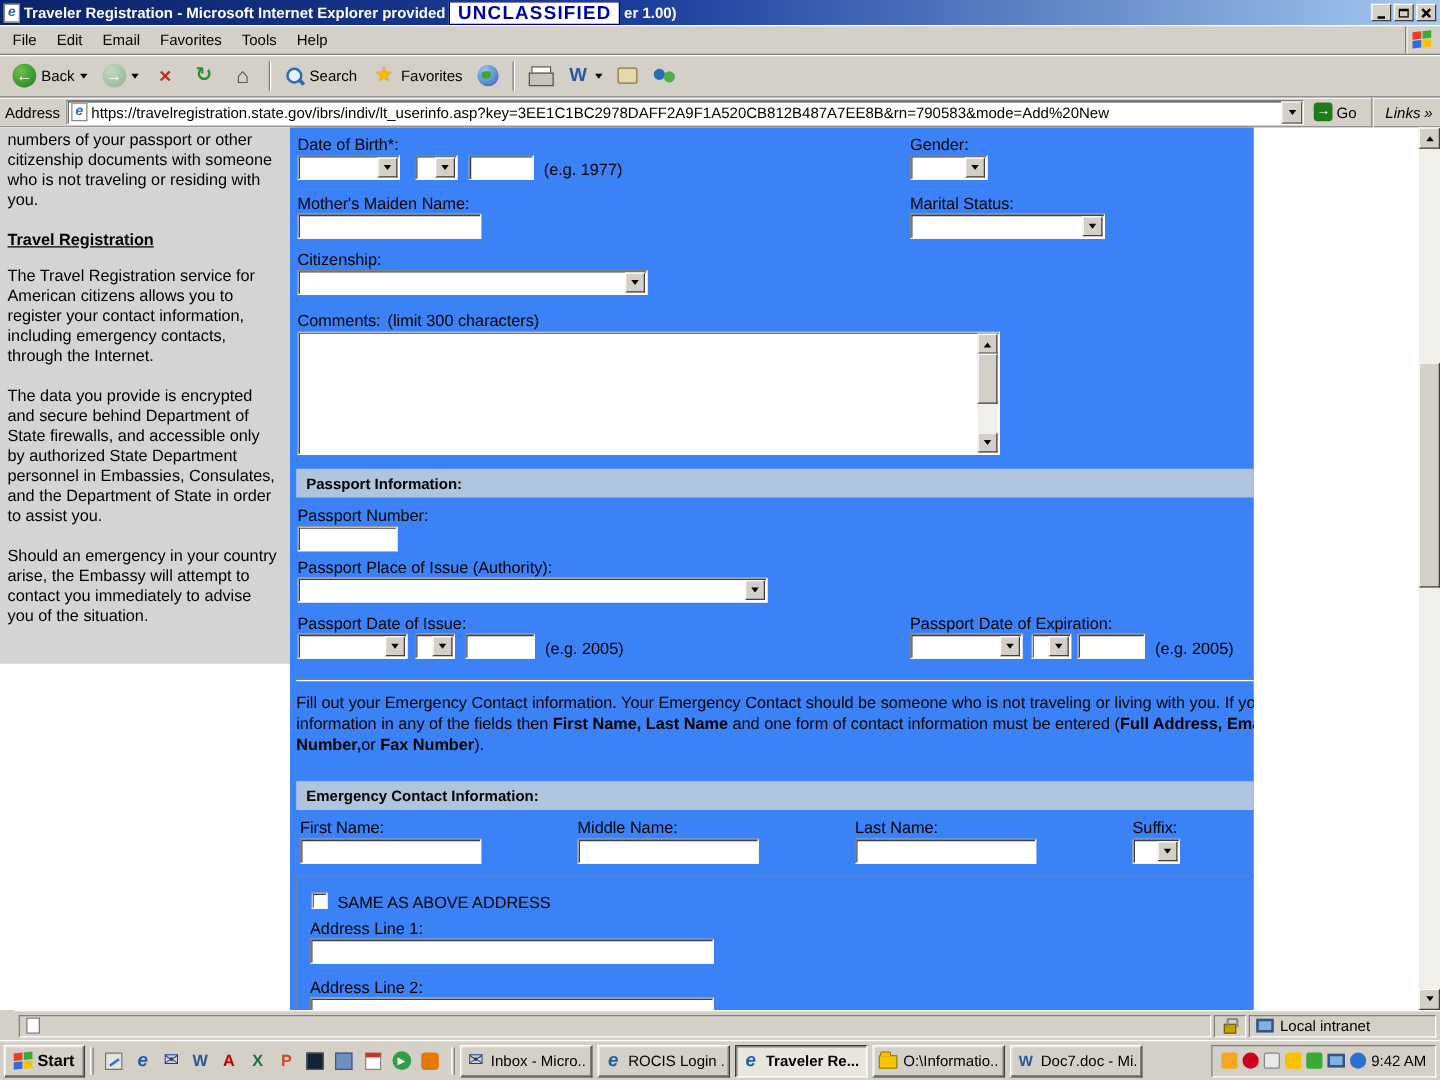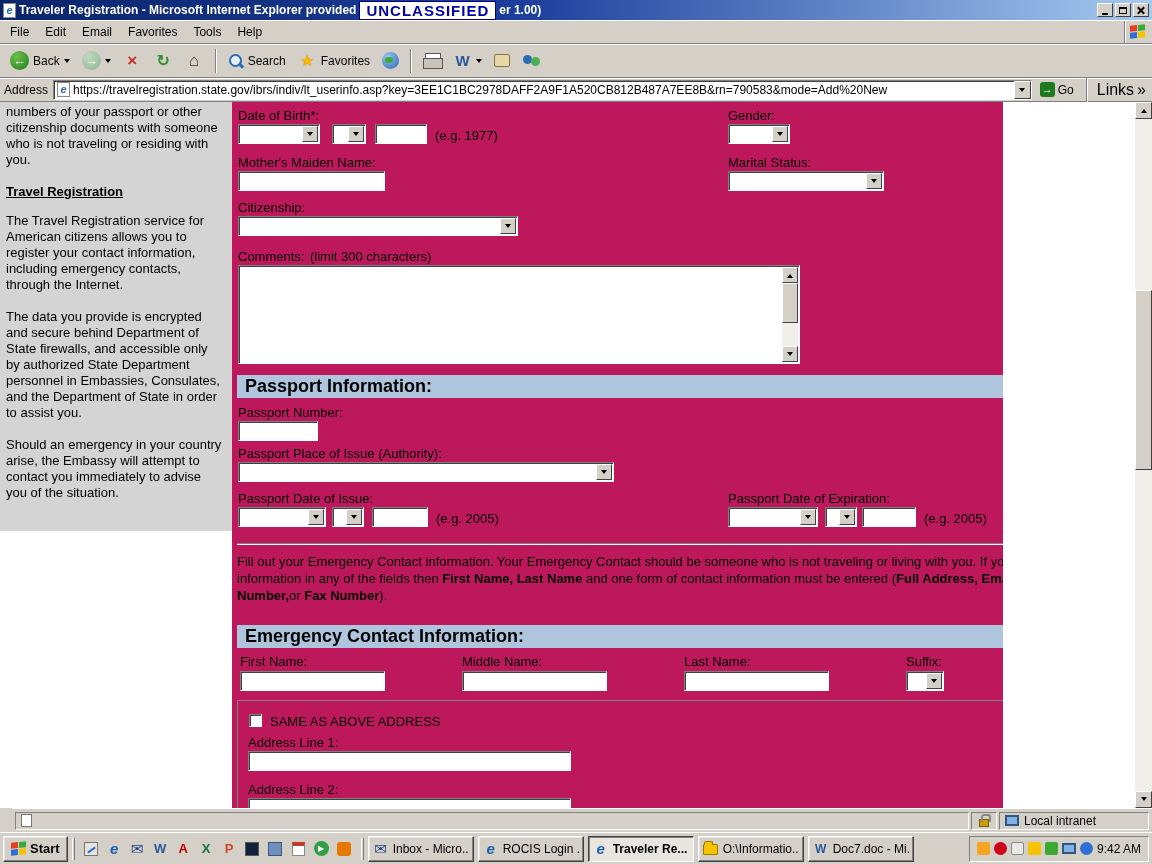--- a/index.html
+++ b/index.html
@@ -55,39 +55,39 @@
 
   
   .addressbar{position:absolute;top:78px;left:0;right:0;height:24px;background:#D4D0C8;display:flex;align-items:center;padding:0 4px;gap:5px;border-bottom:1px solid #808080;box-shadow:inset 0 1px 0 #fff;}
   .addr-label{font-size:12px;}
   .addr-field{flex:1;height:20px;background:#fff;border:1px solid;border-color:#808080 #fff #fff #808080;box-shadow:inset 1px 1px 0 #404040;display:flex;align-items:center;padding-left:3px;overflow:hidden;}
   .addr-url{font-size:12px;white-space:nowrap;overflow:hidden;flex:1;padding-left:3px;}
   .addr-drop{width:17px;height:18px;background:#D4D0C8;border:1px solid;border-color:#fff #404040 #404040 #fff;display:flex;align-items:center;justify-content:center;flex:none;}
   .addr-drop::after{content:"";border:3px solid transparent;border-top:4px solid #000;margin-top:4px;}
   .go-btn{display:flex;align-items:center;gap:3px;font-size:12px;padding:1px 3px;}
   .go-ico{width:15px;height:15px;background:#1F7A1F;color:#fff;border-radius:3px;display:flex;align-items:center;justify-content:center;font-size:11px;font-weight:bold;line-height:1;}
-  .links-zone{display:flex;align-items:center;font-size:16px;gap:3px;padding-right:2px;}
+  .links-zone{display:flex;align-items:center;font-size:12px;gap:3px;padding-right:2px;font-style:italic;}
 
   
   .content{position:absolute;top:102px;left:0;width:1152px;height:706px;background:#fff;}
   .sidebar{position:absolute;left:0;top:0;width:232px;height:706px;background:#fff;}
   .sidebar-gray{background:#D4D4D4;padding:2px 8px 14px 6px;}
   .sidebar p{font-size:13px;line-height:16px;margin-bottom:16px;color:#000;}
   .sidebar h3{font-size:13px;margin:0 0 14px;text-decoration:underline;color:#000;}
 
-  .main{position:absolute;left:232px;top:0;width:771px;height:706px;background:#be185d;overflow:hidden;}
+  .main{position:absolute;left:232px;top:0;width:771px;height:706px;background:#3b82f6;overflow:hidden;}
   .lbl{position:absolute;font-size:13px;white-space:nowrap;color:#000;}
   .hint-i{}
   .tfield{position:absolute;height:20px;background:#fff;border:1px solid;border-color:#808080 #fff #fff #808080;box-shadow:inset 1px 1px 0 #404040;}
   .combo{position:absolute;height:20px;background:#fff;border:1px solid;border-color:#808080 #fff #fff #808080;box-shadow:inset 1px 1px 0 #404040;display:flex;}
   .combo .sp{flex:1;}
   .cbtn{width:16px;margin:1px;background:#D4D0C8;border:1px solid;border-color:#fff #404040 #404040 #fff;display:flex;align-items:center;justify-content:center;}
   .cbtn::after{content:"";width:0;height:0;border:3px solid transparent;border-top:4px solid #000;margin-top:3px;}
   .sect{position:absolute;left:5px;width:888px;height:23px;background:#AFC4DD;display:flex;align-items:center;padding:0 8px;}
-  .sect b{font-size:18px;color:#000;text-align:right;}
+  .sect b{font-size:12px;color:#000;text-align:right;}
   .sect-links{margin-left:auto;display:flex;gap:5px;align-items:center;font-size:13px;}
   .sect a{color:#0000C8;font-weight:bold;text-decoration:underline;font-size:13px;}
   .ta{position:absolute;background:#fff;border:1px solid;border-color:#808080 #fff #fff #808080;box-shadow:inset 1px 1px 0 #404040;}
   .ta-scroll{position:absolute;right:1px;top:1px;bottom:1px;width:16px;background:#F1EFE9;display:flex;flex-direction:column;}
   .sb-btn{height:16px;background:#D4D0C8;border:1px solid;border-color:#fff #404040 #404040 #fff;display:flex;align-items:center;justify-content:center;flex:none;}
   .tri-up{width:0;height:0;border:3px solid transparent;border-bottom:4px solid #000;margin-bottom:2px;}
   .tri-down{width:0;height:0;border:3px solid transparent;border-top:4px solid #000;margin-top:2px;}
   .sb-thumb{height:40px;background:#D4D0C8;border:1px solid;border-color:#fff #404040 #404040 #fff;flex:none;}
   .divider{position:absolute;left:5px;width:891px;height:2px;border-top:1px solid #808080;border-bottom:1px solid #fff;}
   .instructions{position:absolute;left:5px;width:888px;font-size:13px;line-height:17px;color:#000;}

